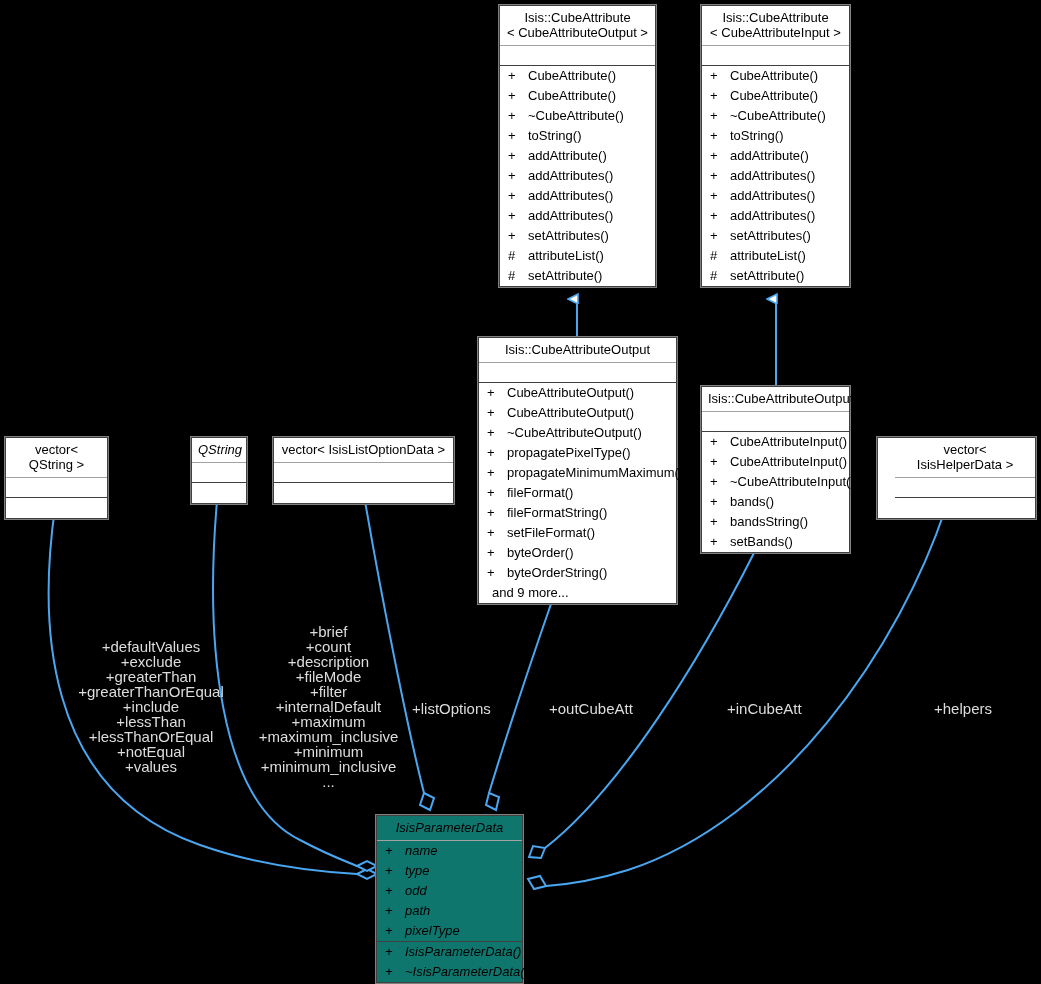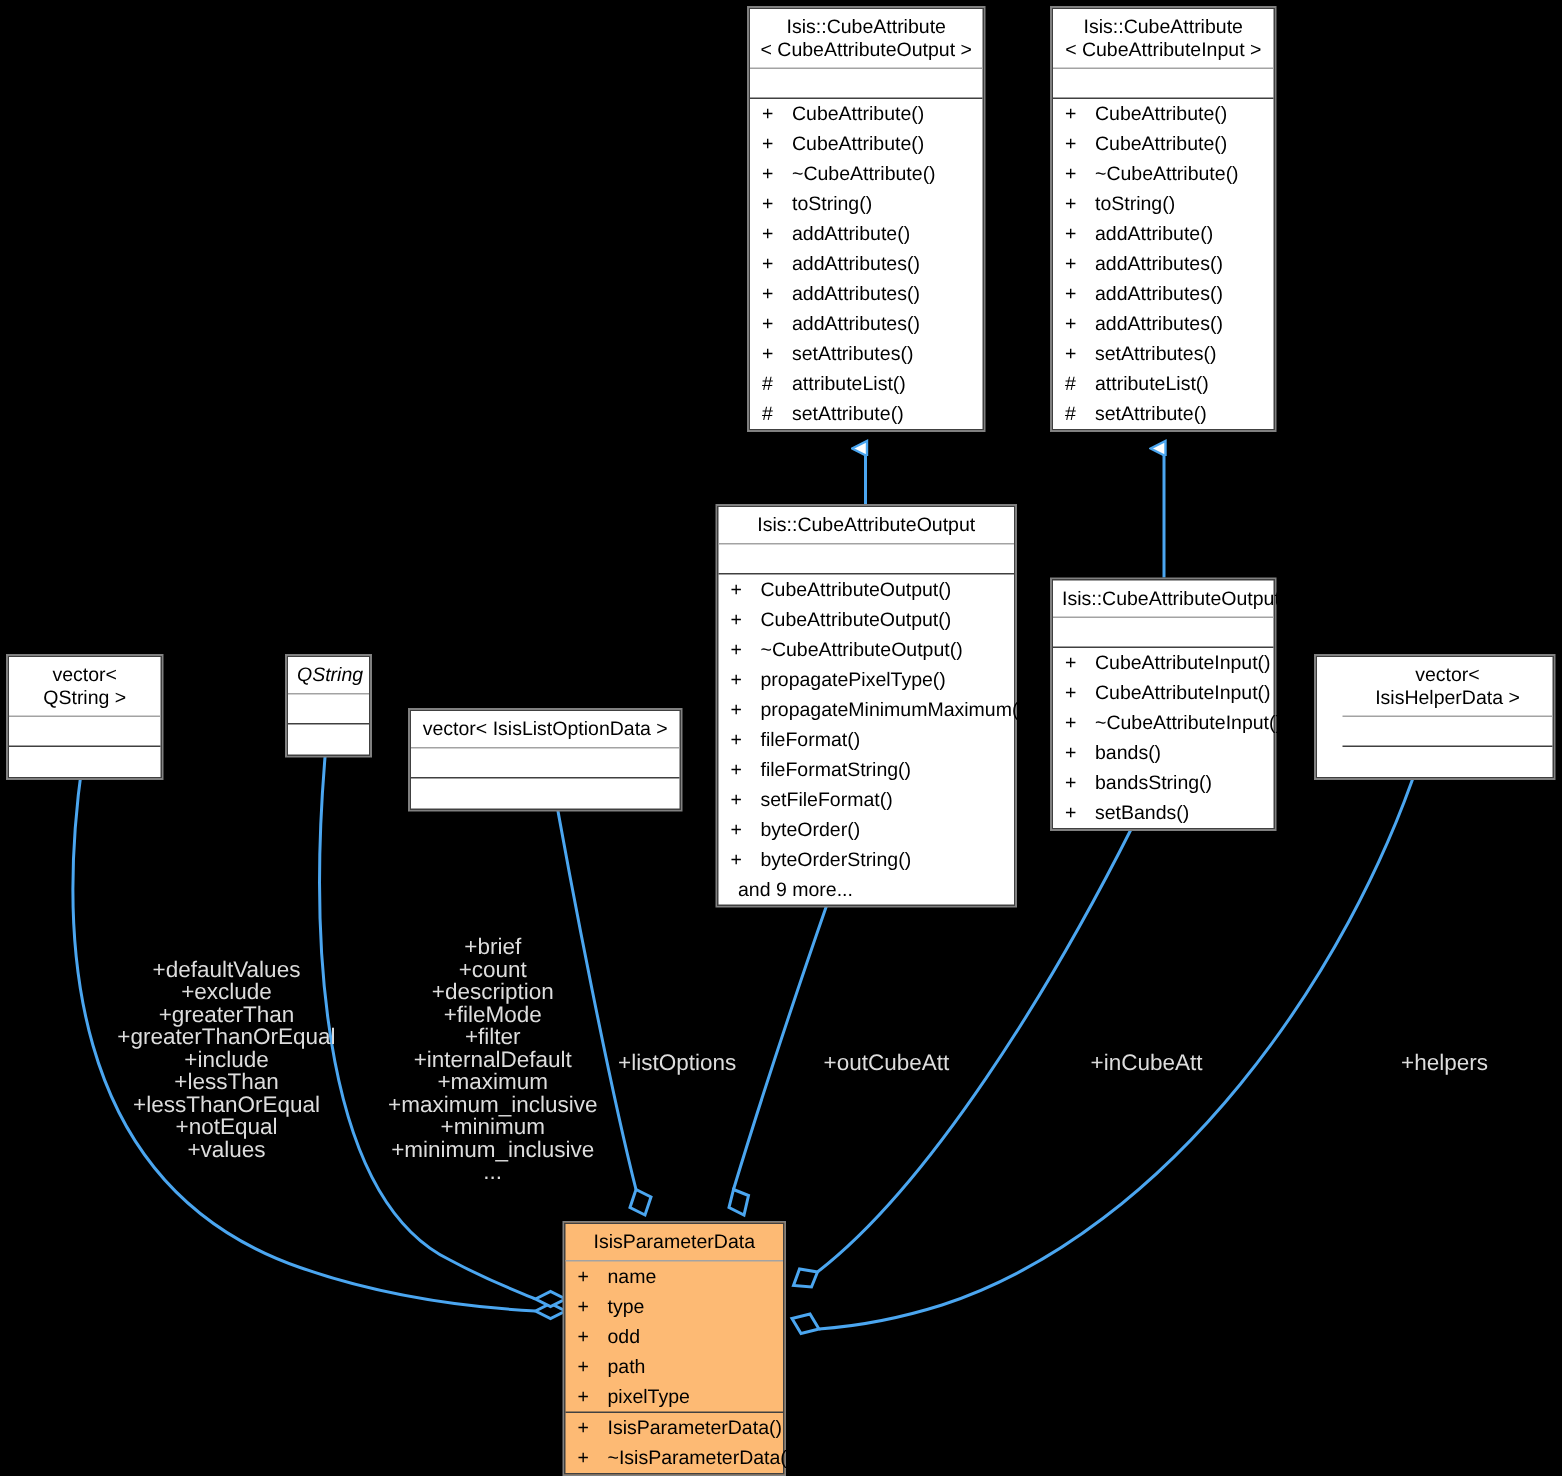--- a/index.html
+++ b/index.html
@@ -31,21 +31,22 @@
     position: absolute;
     box-sizing: border-box;
     background: #ffffff;
     border: 1px solid #404040;
     box-shadow: 0 0 0 1px #808080;
     font-size: 13px;
     color: #000000;
     z-index: 5;
   }
   .uml-node.highlight {
-    background: #fdba74;
+    background: #0f766e;
+    font-style: italic;
   }
   .node-title {
     text-align: center;
     padding: 4px 6px 5px 6px;
     border-bottom: 1px solid #a3a3a3;
     line-height: 15px;
     white-space: pre-line;
   }
   .node-attrs {
     border-bottom: 1px solid #404040;
@@ -327,21 +328,21 @@
     <div class="node-attrs empty"></div>
     <div class="node-ops" style="height:20px;"></div>
   </div>
 
   <div class="uml-node" style="left:191px; top:437px; width:56px;font-style:italic;">
     <div class="node-title">QString</div>
     <div class="node-attrs empty"></div>
     <div class="node-ops" style="height:20px;"></div>
   </div>
 
-  <div class="uml-node" style="left:273px; top:437px; width:181px;margin-top:36px;">
+  <div class="uml-node" style="left:273px; top:437px; width:181px;">
     <div class="node-title">vector&lt; IsisListOptionData &gt;</div>
     <div class="node-attrs empty"></div>
     <div class="node-ops" style="height:20px;"></div>
   </div>
 
   <div class="uml-node" style="left:877px; top:437px; width:159px;padding-left:17px;">
     <div class="node-title">vector&lt; IsisHelperData &gt;</div>
     <div class="node-attrs empty"></div>
     <div class="node-ops" style="height:20px;"></div>
   </div>

